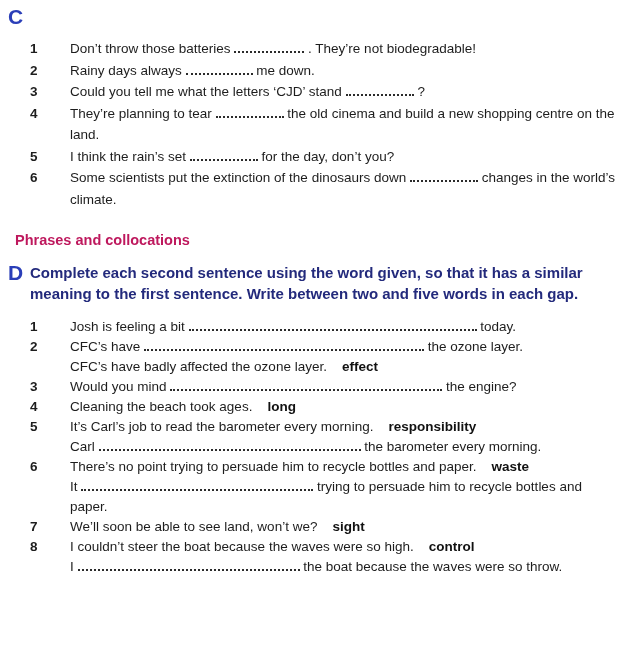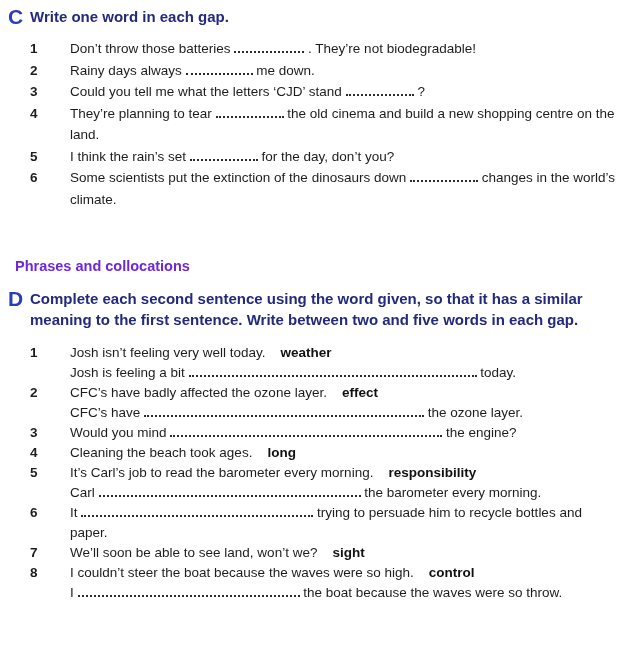--- a/index.html
+++ b/index.html
@@ -60,24 +60,24 @@
   }
   .line {
     margin: 0;
     font-size: 13.5px;
   }
   .sec-c { margin-bottom: 0; }
   .sec-c .items { margin-top: 10px; margin-left: 22px; }
   .sec-c .line { line-height: 21.5px; }
   .sec-c .num { line-height: 21.5px; }
   .phrases-heading {
-    margin: 46px 0 0 7px;
+    margin: 20px 0 0 7px;
     font-size: 14.5px;
     font-weight: 700;
-    color: #6d28d9;
+    color: #be185d;
     line-height: 20px;
   }
   .sec-d { margin-top: 12px; }
   .sec-d .items { margin-top: 13px; margin-left: 22px; }
   .sec-d .line { line-height: 20px; }
   .sec-d .num { line-height: 20px; }
   .gap {
     display: inline-block;
     height: 0.62em;
     border-bottom: 2px dotted #2b2b2b;
@@ -90,21 +90,20 @@
   }
 </style>
 </head>
 <body>
 
 <div class="page">
 
   <section class="sec sec-c">
     <div class="sec-header">
       <span class="sec-letter">C</span>
-      <h2 class="sec-title">Write one word in each gap.</h2>
     </div>
     <ol class="items">
         <li class="item">
           <span class="num">1</span>
           <div class="lines">
             <p class="line"><span>Don’t throw those batteries </span><span class="gap" style="width: 70px;"></span><span> . They’re not biodegradable!</span></p>
           </div>
         </li>
         <li class="item">
           <span class="num">2</span>
@@ -143,29 +142,28 @@
 
   <section class="sec sec-d">
     <div class="sec-header">
       <span class="sec-letter">D</span>
       <h2 class="sec-title">Complete each second sentence using the word given, so that it has a similar meaning to the first sentence. Write between two and five words in each gap.</h2>
     </div>
     <ol class="items">
         <li class="item">
           <span class="num">1</span>
           <div class="lines">
-            <p class="line"><span>Josh isn’t feeling very well today.</span><span class="kw">weather</span></p>
             <p class="line"><span>Josh is feeling a bit </span><span class="gap" style="width: 288px;"></span><span> today.</span></p>
           </div>
         </li>
         <li class="item">
           <span class="num">2</span>
           <div class="lines">
+            <p class="line"><span>CFC’s have </span><span class="gap" style="width: 280px;"></span><span> the ozone layer.</span></p>
             <p class="line"><span>CFC’s have badly affected the ozone layer.</span><span class="kw">effect</span></p>
-            <p class="line"><span>CFC’s have </span><span class="gap" style="width: 280px;"></span><span> the ozone layer.</span></p>
           </div>
         </li>
         <li class="item">
           <span class="num">3</span>
           <div class="lines">
             <p class="line"><span>Would you mind </span><span class="gap" style="width: 272px;"></span><span> the engine?</span></p>
           </div>
         </li>
         <li class="item">
           <span class="num">4</span>
@@ -176,20 +174,21 @@
         <li class="item">
           <span class="num">5</span>
           <div class="lines">
             <p class="line"><span>It’s Carl’s job to read the barometer every morning.</span><span class="kw">responsibility</span></p>
             <p class="line"><span>Carl </span><span class="gap" style="width: 262px;"></span><span> the barometer every morning.</span></p>
           </div>
         </li>
         <li class="item">
           <span class="num">6</span>
           <div class="lines">
+            <p class="line"><span>There’s no point trying to persuade him to recycle bottles and paper.</span><span class="kw">waste</span></p>
             <p class="line"><span>It </span><span class="gap" style="width: 232px;"></span><span> trying to persuade him to recycle bottles and paper.</span></p>
           </div>
         </li>
         <li class="item">
           <span class="num">7</span>
           <div class="lines">
             <p class="line"><span>We’ll soon be able to see land, won’t we?</span><span class="kw">sight</span></p>
           </div>
         </li>
         <li class="item">

